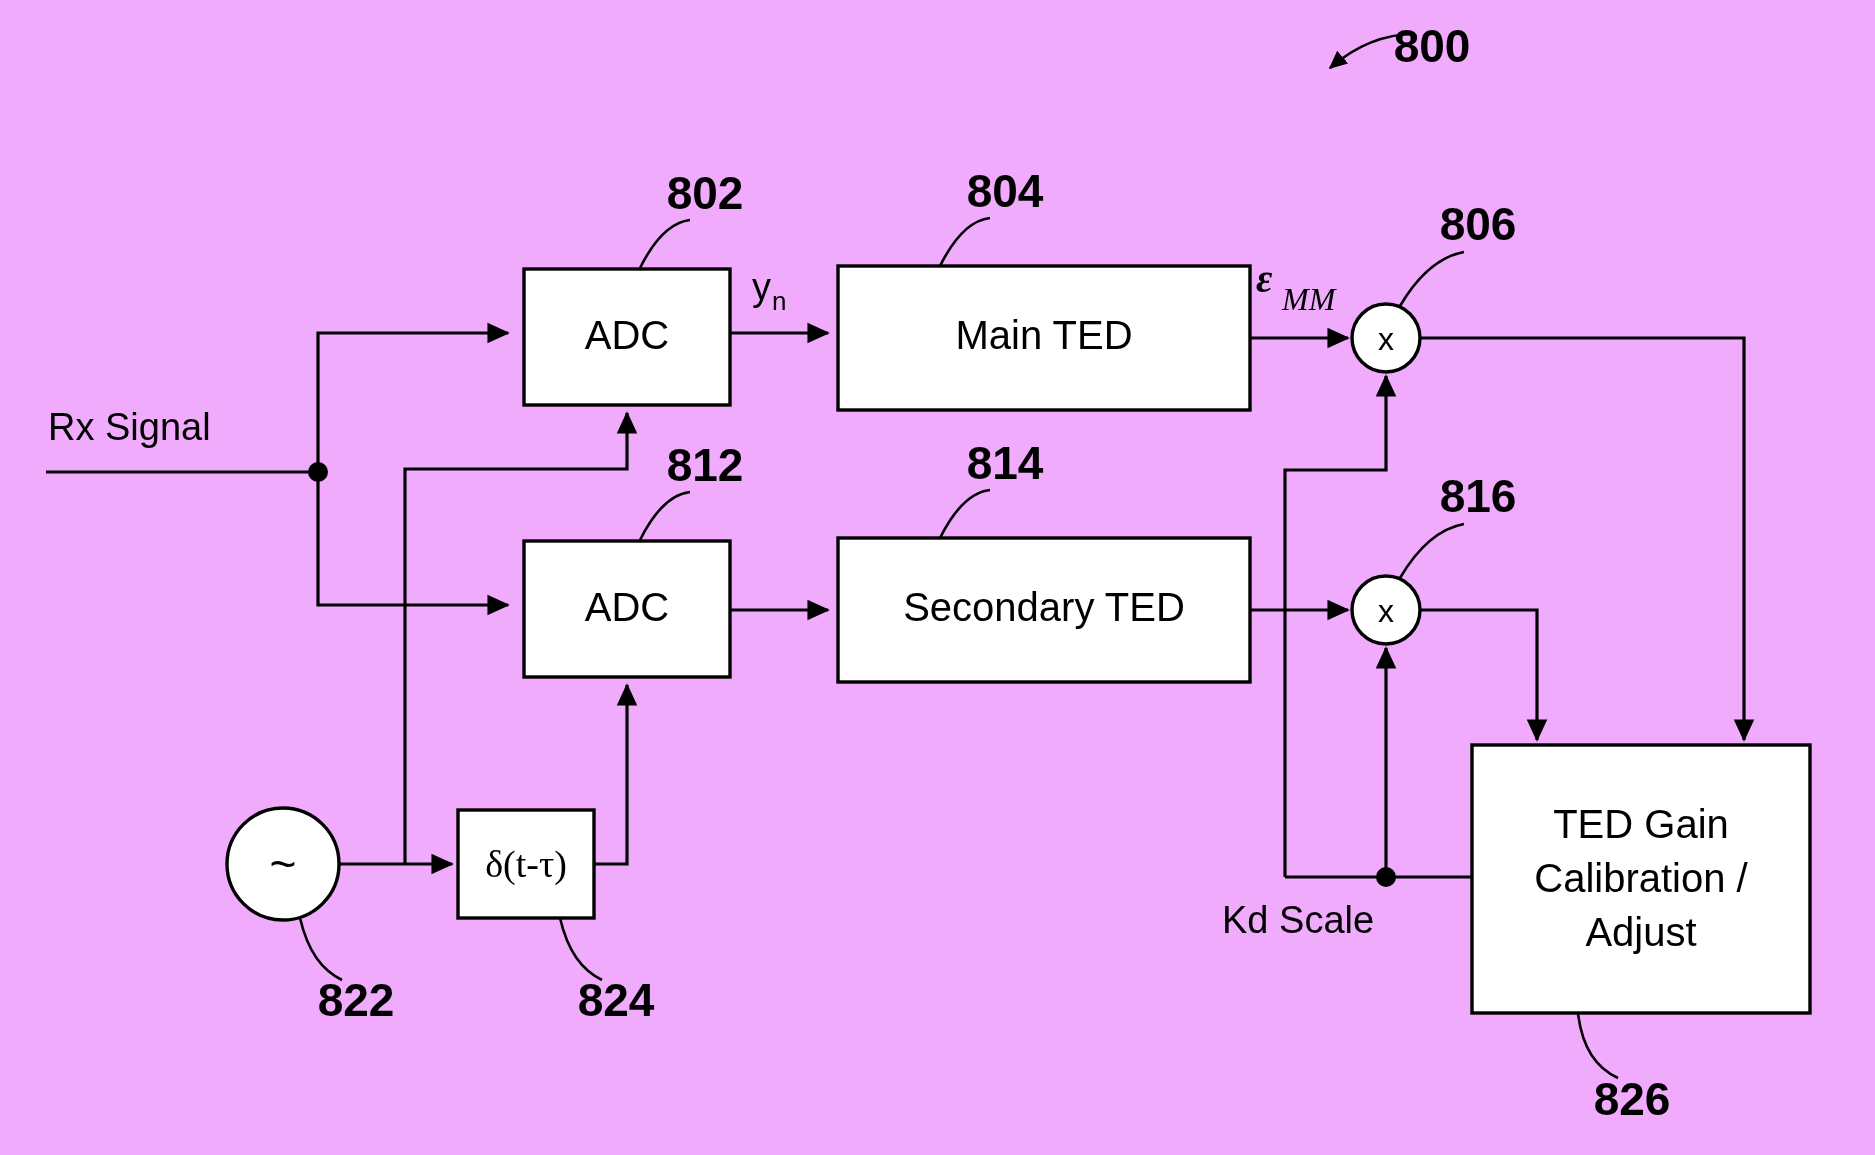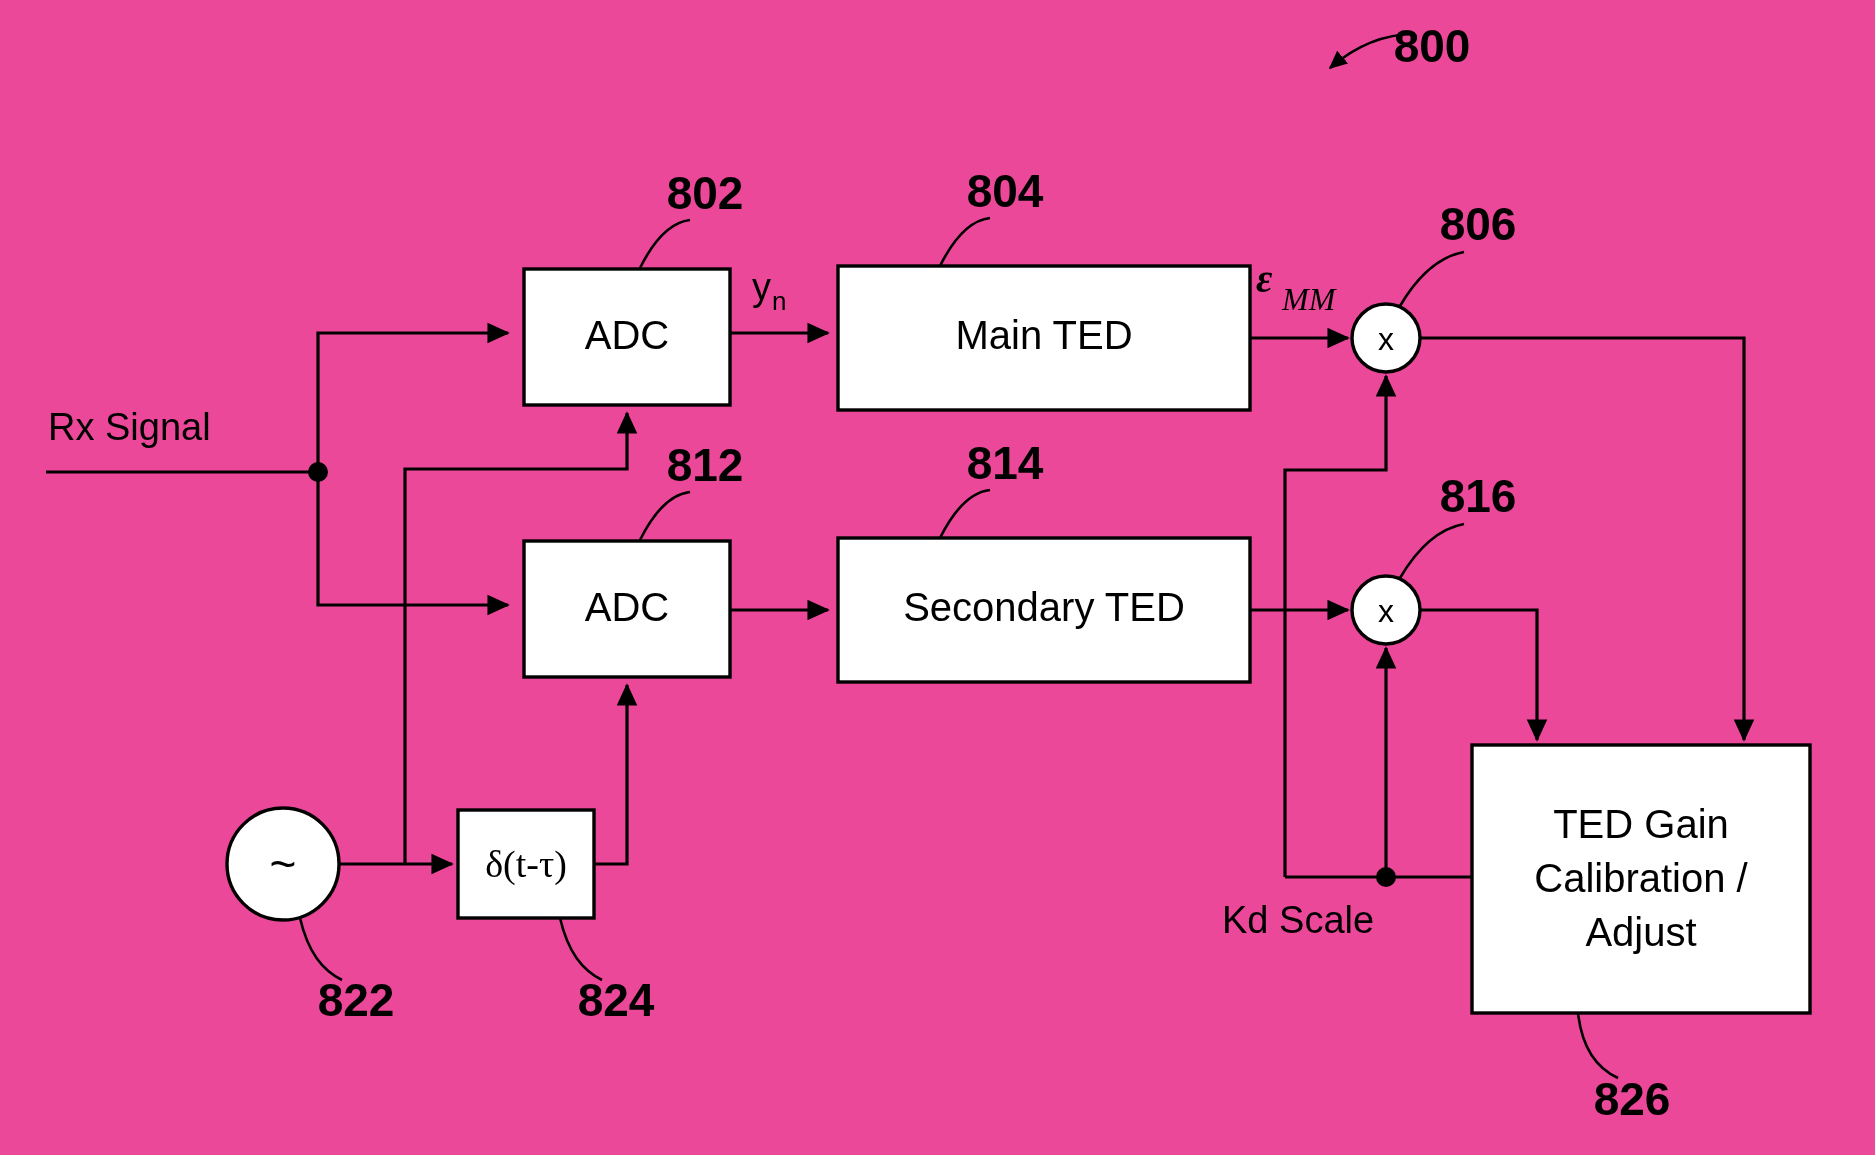--- a/index.html
+++ b/index.html
@@ -4,21 +4,21 @@
 <style>
   html, body {
     margin: 0;
     padding: 0;
     background: #ffffff;
   }
   #stage {
     position: relative;
     width: 1875px;
     height: 1155px;
-    background: #ec4899;
+    background: #f0abfc;
     overflow: hidden;
     font-family: "Liberation Sans", sans-serif;
   }
   #diagram-svg {
     position: absolute;
     left: 0; top: 0;
     width: 1875px;
     height: 1155px;
   }
   .blk-label {

